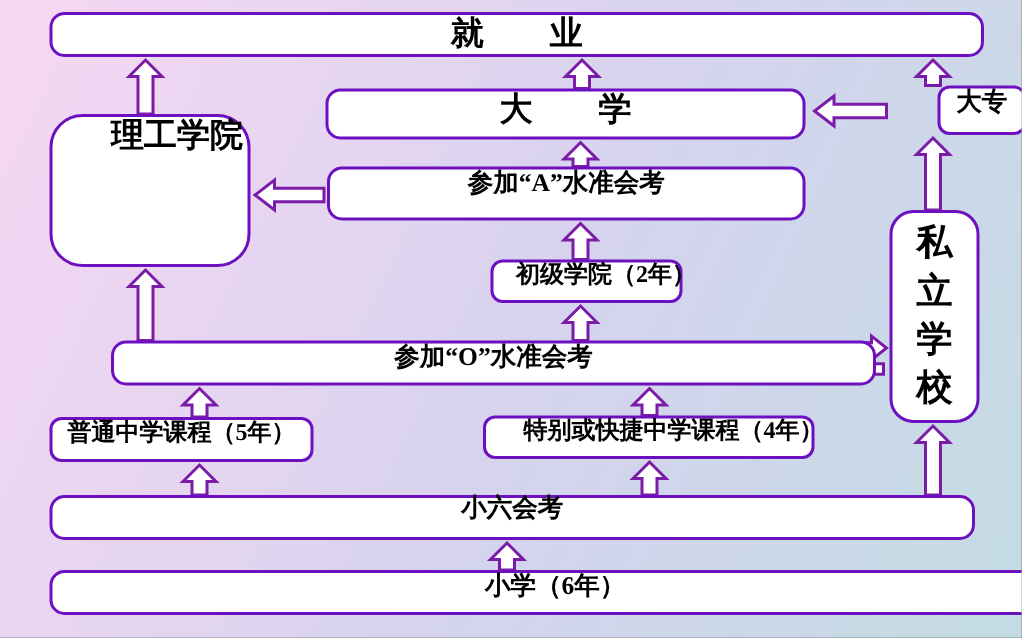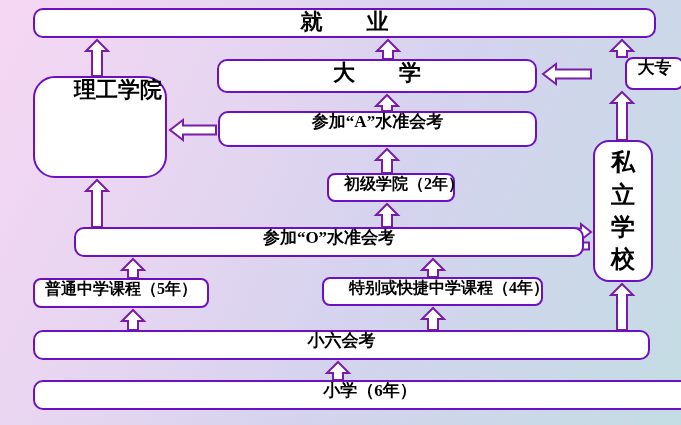--- a/index.html
+++ b/index.html
@@ -58,15 +58,15 @@
 <div class="node" style="left: 33px; top: 8px; width: 623px; height: 30px; border-radius: 10px; font-size: 22px;"><span>就　　业</span></div>
     <div class="node" style="left: 217px; top: 59px; width: 320px; height: 34px; border-radius: 10px; font-size: 22px;"><span>大　　学</span></div>
     <div class="node" style="left: 625px; top: 57px; width: 59px; height: 33px; border-radius: 8px; font-size: 17px; font-family: Liberation Serif, serif;"><span>大专</span></div>
     <div class="node" style="left: 33px; top: 76px; width: 134px; height: 102px; border-radius: 22px; font-size: 22px; padding-left: 36px;"><span>理工学院</span></div>
     <div class="node" style="left: 218px; top: 111px; width: 319px; height: 36px; border-radius: 10px; font-size: 17px;"><span>参加“A”水准会考</span></div>
     <div class="node" style="left: 327px; top: 173px; width: 128px; height: 29px; border-radius: 8px; font-size: 16px; padding-left: 26px;"><span>初级学院（2年）</span></div>
     <div class="node vertical" style="left: 593px; top: 140px; width: 60px; height: 142px; border-radius: 16px; font-size: 24px;"><span>私</span><span>立</span><span>学</span><span>校</span></div>
     <div class="node" style="left: 33px; top: 227px; width: 510px; height: 30px; border-radius: 10px; font-size: 17px; margin-left: 41px;"><span>参加“O”水准会考</span></div>
     <div class="node" style="left: 33px; top: 278px; width: 176px; height: 30px; border-radius: 8px; font-size: 16px;"><span>普通中学课程（5年）</span></div>
     <div class="node" style="left: 322px; top: 277px; width: 221px; height: 29px; border-radius: 8px; font-size: 16px; padding-left: 33px;"><span>特别或快捷中学课程（4年）</span></div>
-    <div class="node" style="left: 33px; top: 330px; width: 617px; height: 30px; border-radius: 10px; font-size: 17px;"><span>小六会考</span></div>
+    <div class="node" style="left: 33px; top: 330px; width: 617px; height: 30px; border-radius: 10px; font-size: 17px; font-family: Liberation Mono, monospace;"><span>小六会考</span></div>
     <div class="node" style="left: 33px; top: 380px; width: 674px; height: 30px; border-radius: 10px; font-size: 17px;"><span>小学（6年）</span></div>
   </div>
 
 </body></html>

